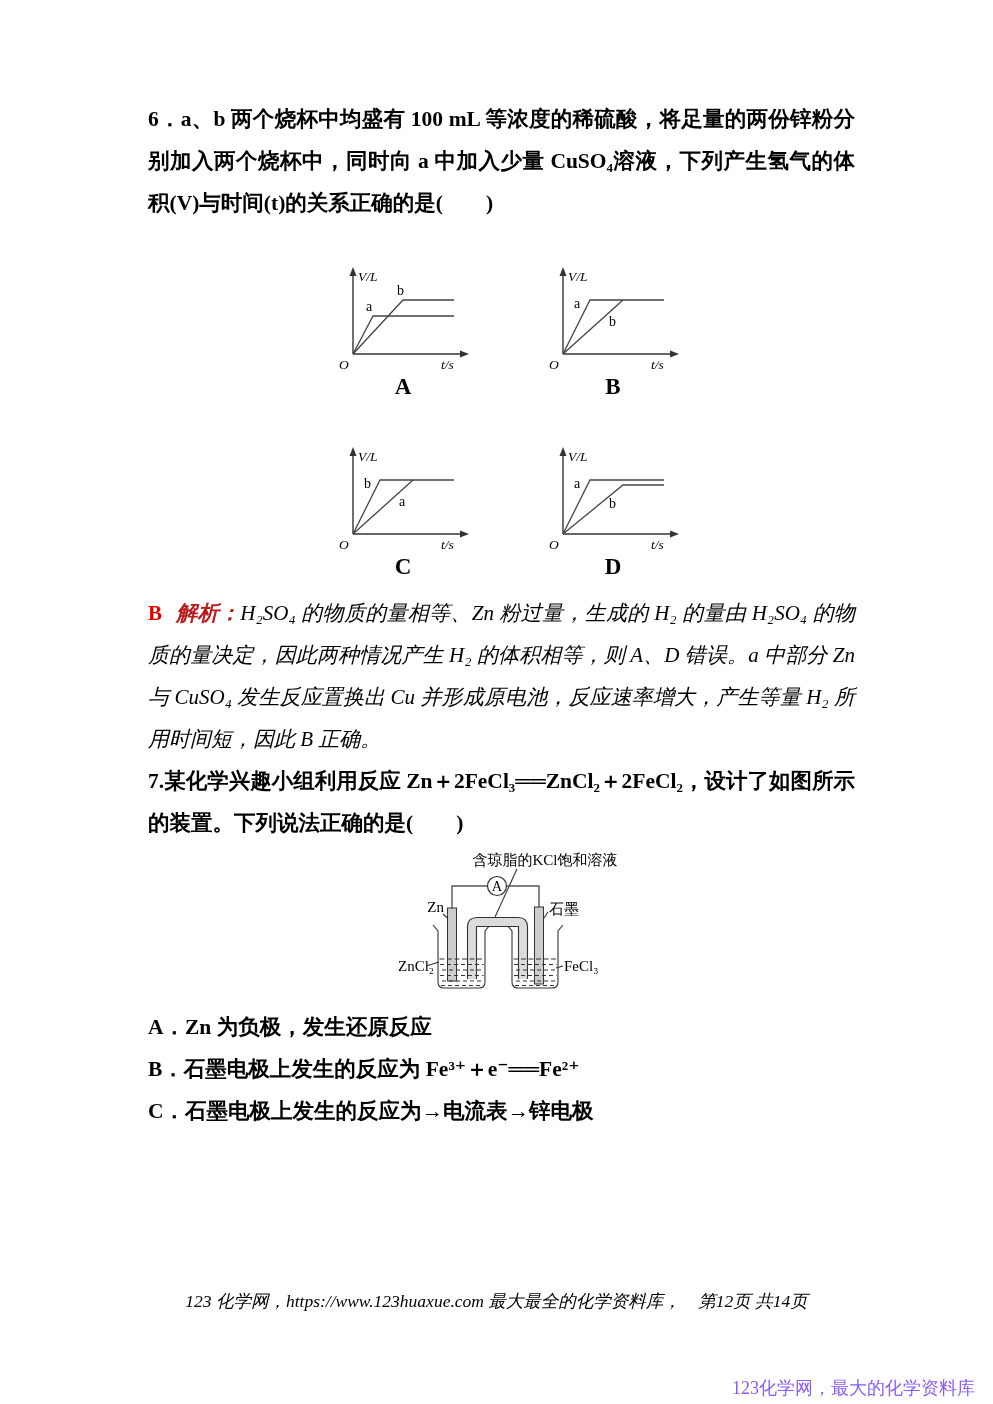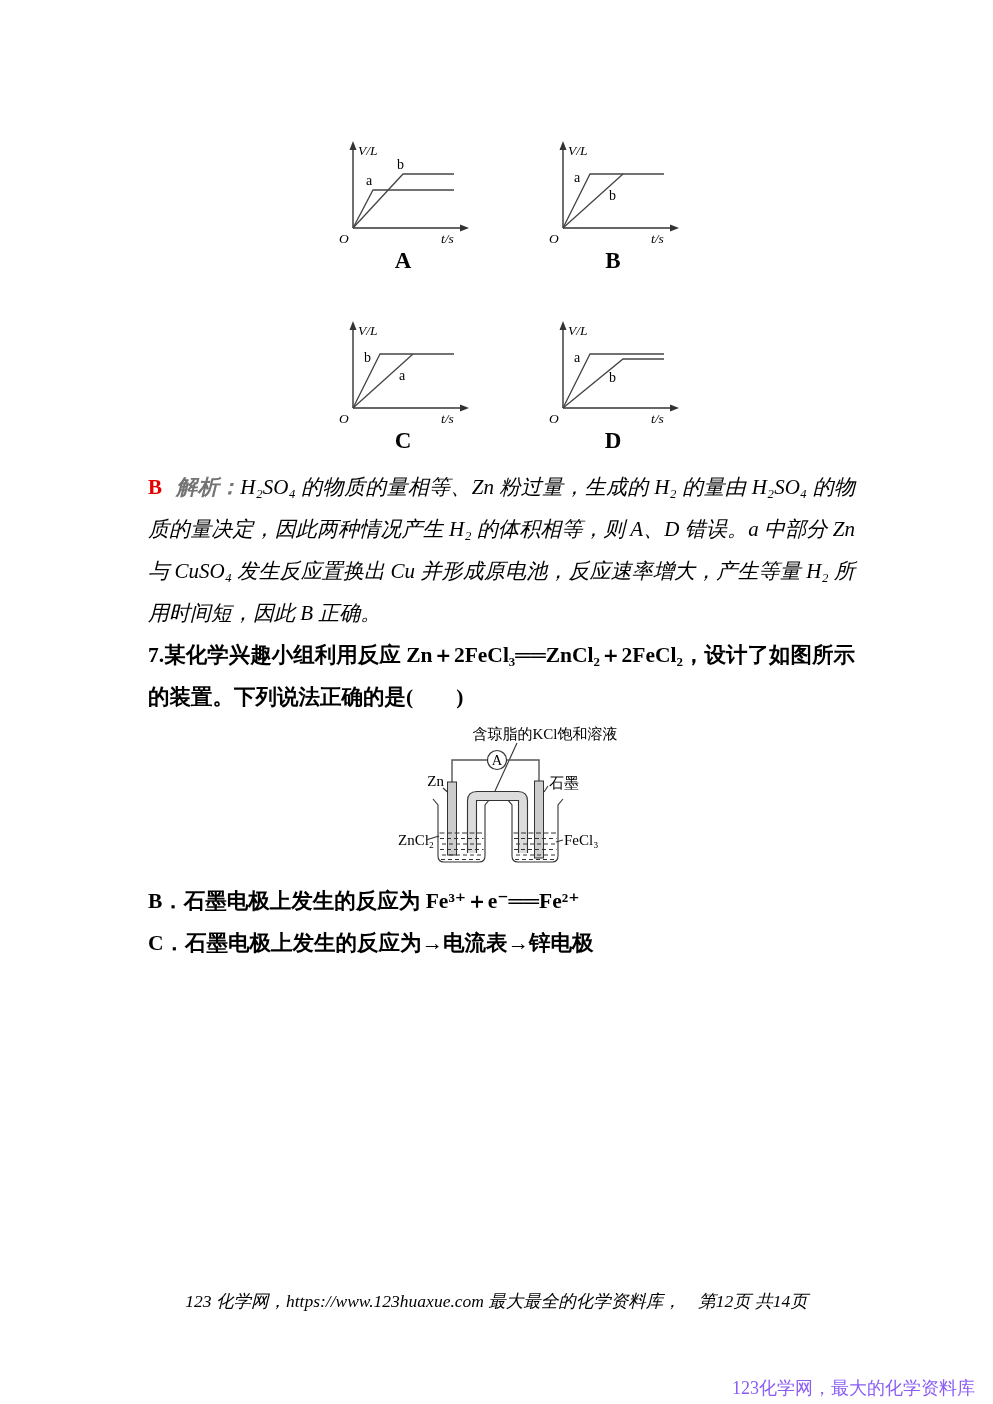--- a/index.html
+++ b/index.html
@@ -21,21 +21,21 @@
     line-height:42px;
     text-align:justify;
   }
   .answer {
     font-size:21px;
     line-height:42px;
     text-align:justify;
     font-style:italic;
   }
   .ans-letter { color:#e60000; font-weight:bold; font-style:normal; margin-right:14px; }
-  .ans-tag    { color:#737373; font-weight:bold; }
+  .ans-tag    { color:#b91c1c; font-weight:bold; }
   .ans-text   { color:#000; }
 
   
   .graph-grid {
     display:flex; flex-wrap:wrap;
     width:360px;
     margin:6px 0 4px 180px;
     column-gap:60px; row-gap:2px;
   }
   .graph-cell { width:150px;margin-top:36px; }
@@ -77,20 +77,21 @@
     font-size:18px;
     color:#8b5cf6;
   }
 </style>
 </head>
 <body>
 
 <div class="page">
 
   <section>
+    <p class="stem">6．a、b 两个烧杯中均盛有 100 mL 等浓度的稀硫酸，将足量的两份锌粉分别加入两个烧杯中，同时向 a 中加入少量 CuSO₄溶液，下列产生氢气的体积(V)与时间(t)的关系正确的是(　　)</p>
 
     <div class="graph-grid">
 
       <div class="graph-cell">
         <svg class="mini-graph" viewBox="0 0 150 104">
           <line class="axis" x1="25" y1="88" x2="25" y2="6"></line>
           <polygon class="arrow" points="25,1 21.5,10 28.5,10"></polygon>
           <line class="axis" x1="25" y1="88" x2="137" y2="88"></line>
           <polygon class="arrow" points="141,88 132,84.5 132,91.5"></polygon>
           <text class="ax-lab" x="30" y="15">V/L</text>
@@ -205,20 +206,21 @@
         <text class="lab" x="164" y="66">石墨</text>
         <line class="ln" x1="159" y1="70" x2="163" y2="64"></line>
 
         <text class="lab" x="13" y="123">ZnCl₂</text>
         <line class="ln" x1="41" y1="118" x2="54" y2="114"></line>
         <text class="lab" x="179" y="123">FeCl₃</text>
         <line class="ln" x1="171" y1="120" x2="178" y2="118"></line>
       </svg>
     </div>
 
+    <p class="option-line">A．Zn 为负极，发生还原反应</p>
     <p class="option-line">B．石墨电极上发生的反应为 Fe³⁺＋e⁻══Fe²⁺</p>
     <p class="option-line">C．石墨电极上发生的反应为→电流表→锌电极</p>
 
   </section>
 
   <div class="footer">
     <span>123 化学网，</span><span>https://www.123huaxue.com</span><span> 最大最全的化学资料库，</span><span>　第12页 共14页</span>
   </div>
 
   <div class="watermark">123化学网，最大的化学资料库</div>

